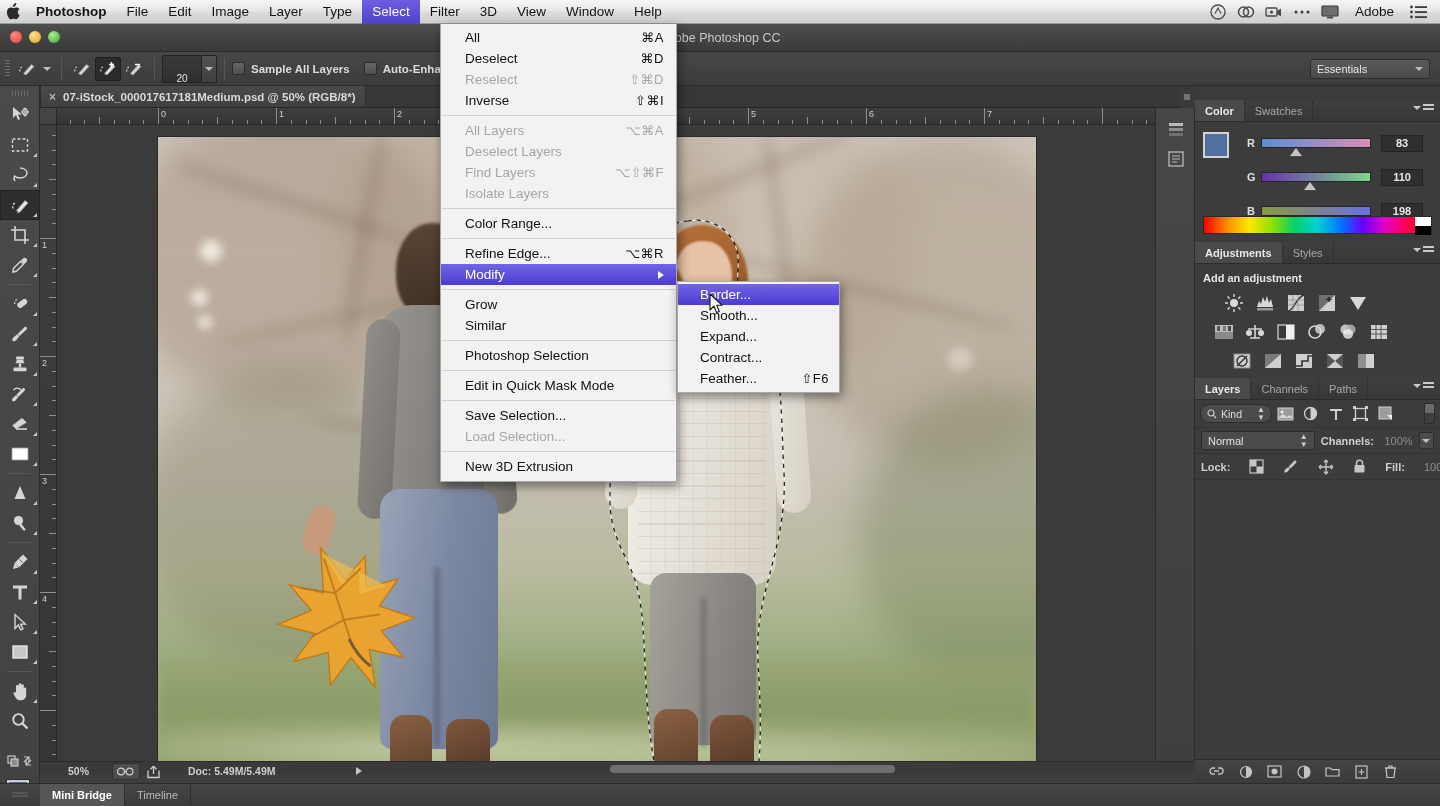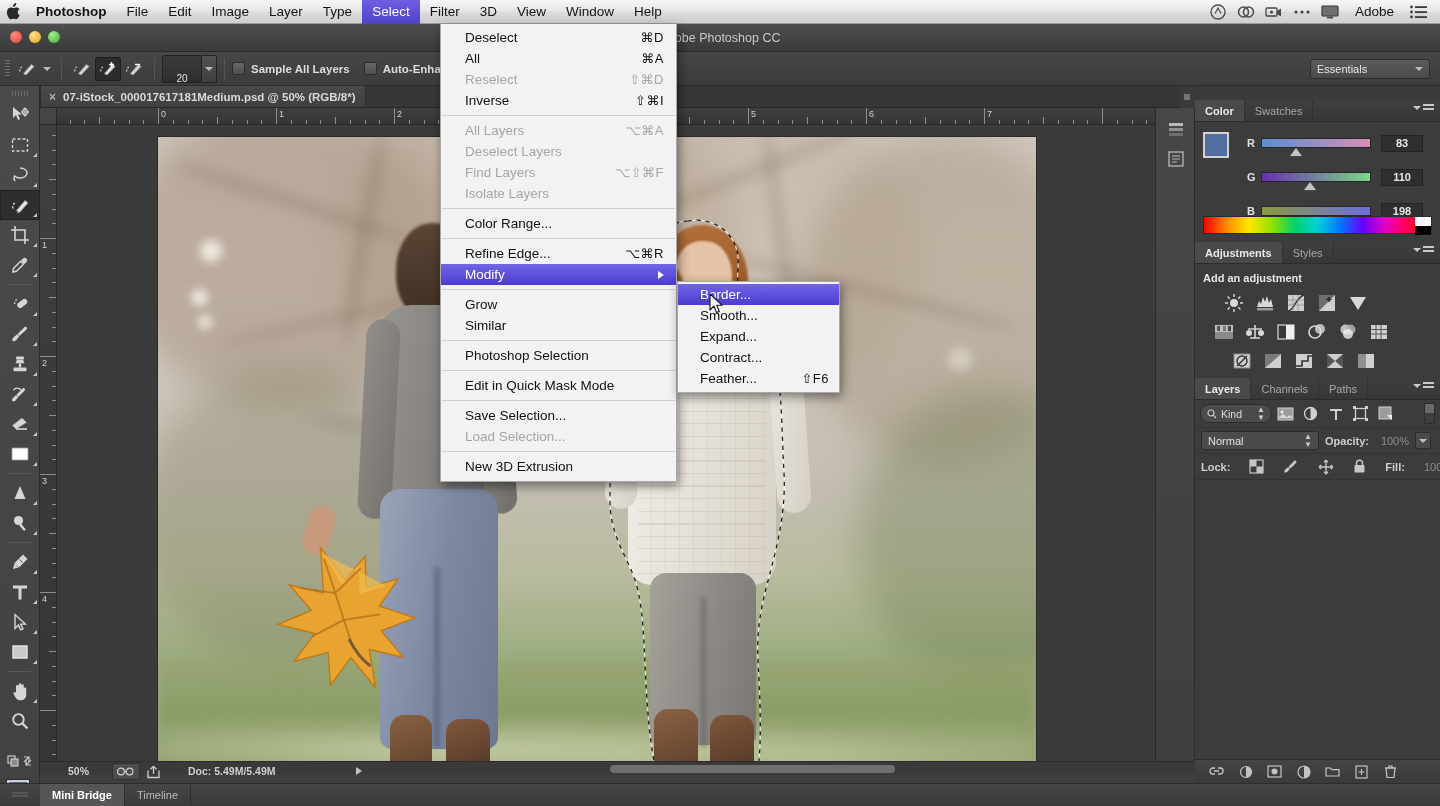--- a/index.html
+++ b/index.html
@@ -1080,21 +1080,21 @@
           </svg>
       </div>
       <div id="ftoggle"></div>
     </div>
 
     <div id="blendrow">
       <div id="blendsel">
         <span>Normal</span>
         <span class="updown">▲<br>▼</span>
       </div>
-      <div class="rlab">Opacity:</div>
+      <div class="rlab">Channels:</div>
       <div class="numfield">100%</div>
       <div class="numbtn">
           <div class="caret"></div>
         </div>
     </div>
 
     <div id="lockrow">
       <div class="rlab">Lock:</div>
       <div class="lockico">
         <svg width="15" height="15" viewBox="0 0 15 15">
@@ -1180,26 +1180,26 @@
         <path d="M0 1h16M0 4h16" stroke="#6e6e6e" stroke-width="1"></path>
       </svg>
   </div>
   <div class="btab sel">Mini Bridge</div>
   <div class="btab">Timeline</div>
 </div>
 
 <div id="selmenu">
 
   <div class="mrow">
+    <span>All</span>
+    <span class="mkey">⌘A</span>
+  </div>
+  <div class="mrow">
     <span>Deselect</span>
     <span class="mkey">⌘D</span>
-  </div>
-  <div class="mrow">
-    <span>All</span>
-    <span class="mkey">⌘A</span>
   </div>
   <div class="mrow dis">
     <span>Reselect</span>
     <span class="mkey">⇧⌘D</span>
   </div>
   <div class="mrow">
     <span>Inverse</span>
     <span class="mkey">⇧⌘I</span>
   </div>
 

